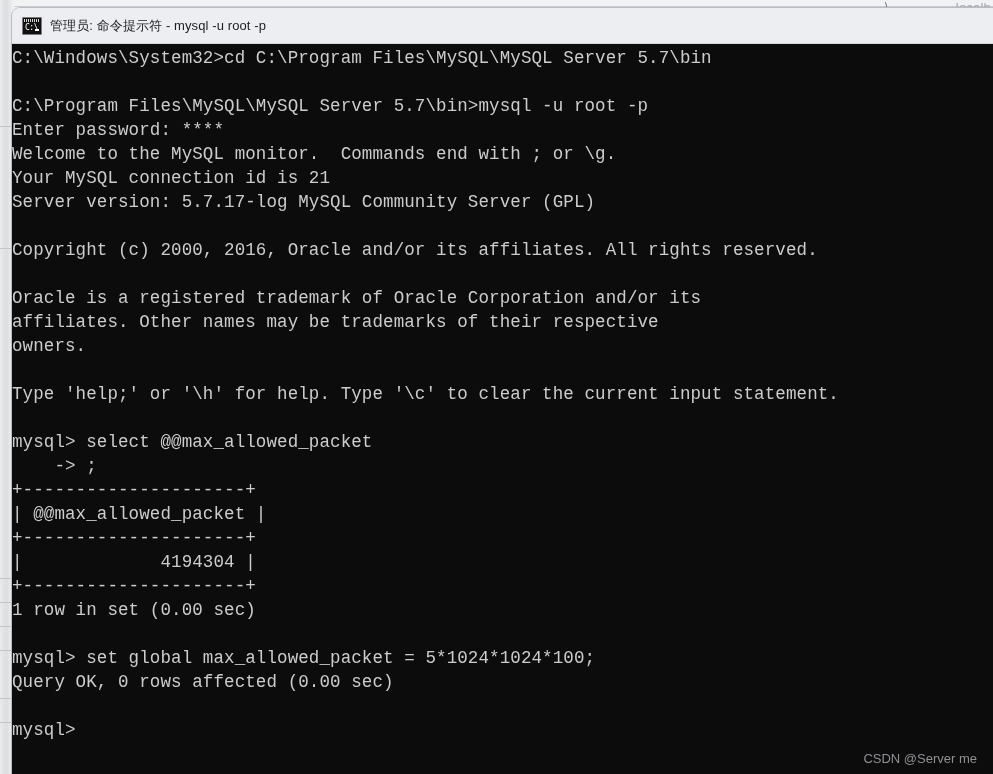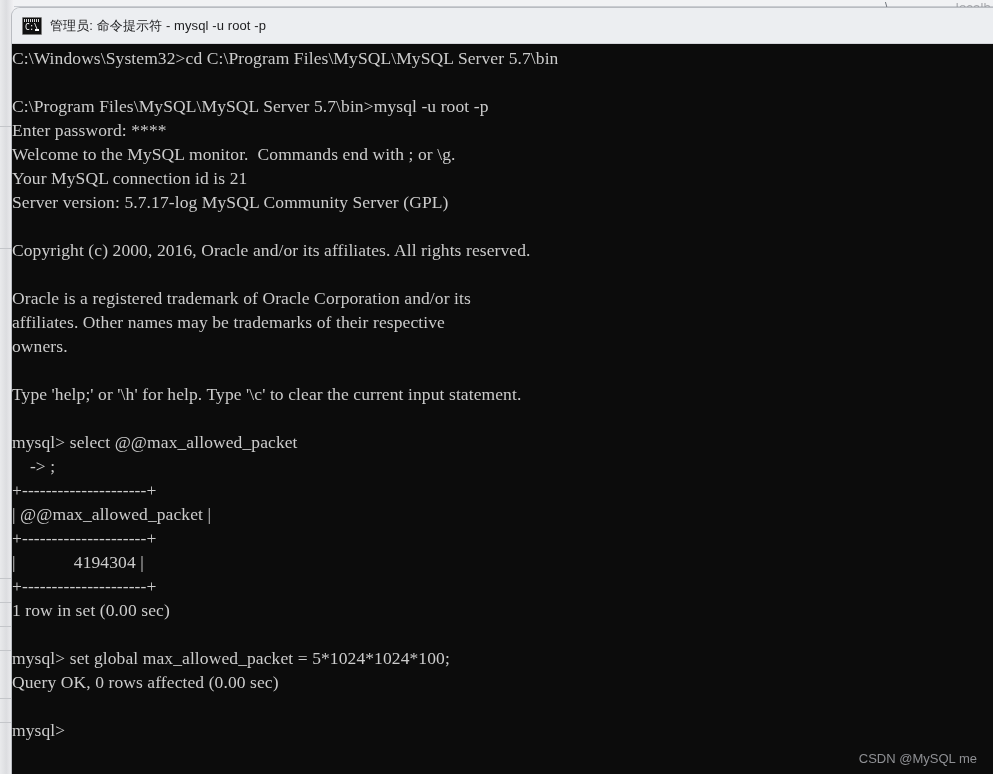--- a/index.html
+++ b/index.html
@@ -129,21 +129,21 @@
     height: 730px;
     background: #0c0c0c;
     overflow: hidden;
   }
   .term-text {
     position: absolute;
     left: 0px;
     top: 2px;
     margin: 0;
     padding: 0;
-    font-family: Liberation Serif, serif;
+    font-family: Liberation Mono, monospace;
     font-size: 17.5px;
     line-height: 24px;
     color: #cccccc;
     white-space: pre;
     letter-spacing: 0.1px;
   }
   .watermark {
     position: absolute;
     right: 16px;
     bottom: 8px;
@@ -209,17 +209,17 @@
 +---------------------+
 |             4194304 |
 +---------------------+
 1 row in set (0.00 sec)
 
 mysql&gt; set global max_allowed_packet = 5*1024*1024*100;
 Query OK, 0 rows affected (0.00 sec)
 
 mysql&gt; </pre>
 
-      <div class="watermark">CSDN @MySQL me</div>
+      <div class="watermark">CSDN @Server me</div>
     </div>
 
   </div>
 </div>
 
 </body></html>

